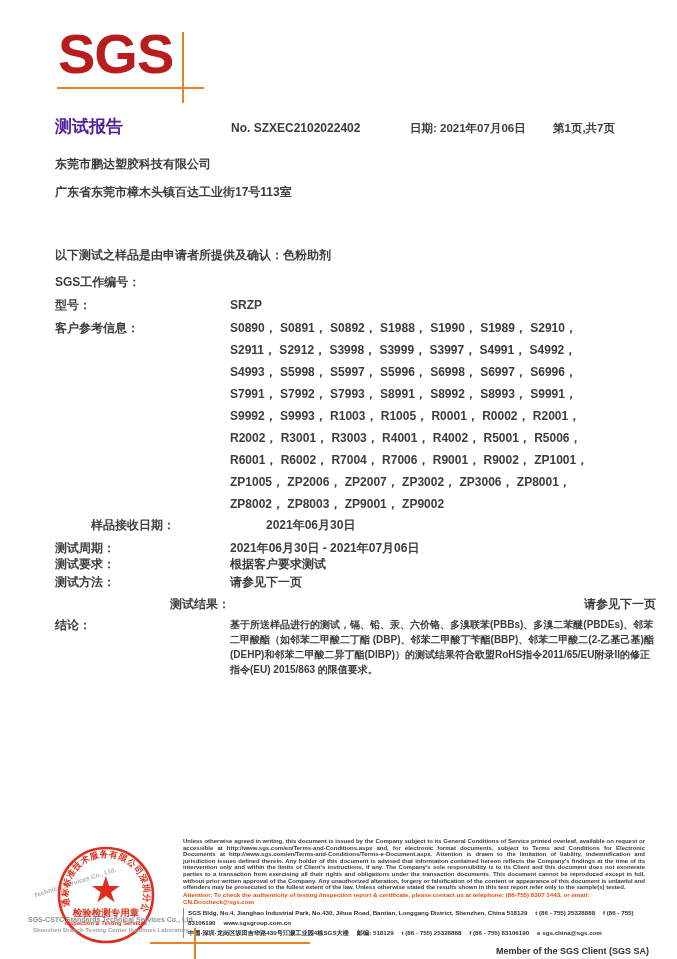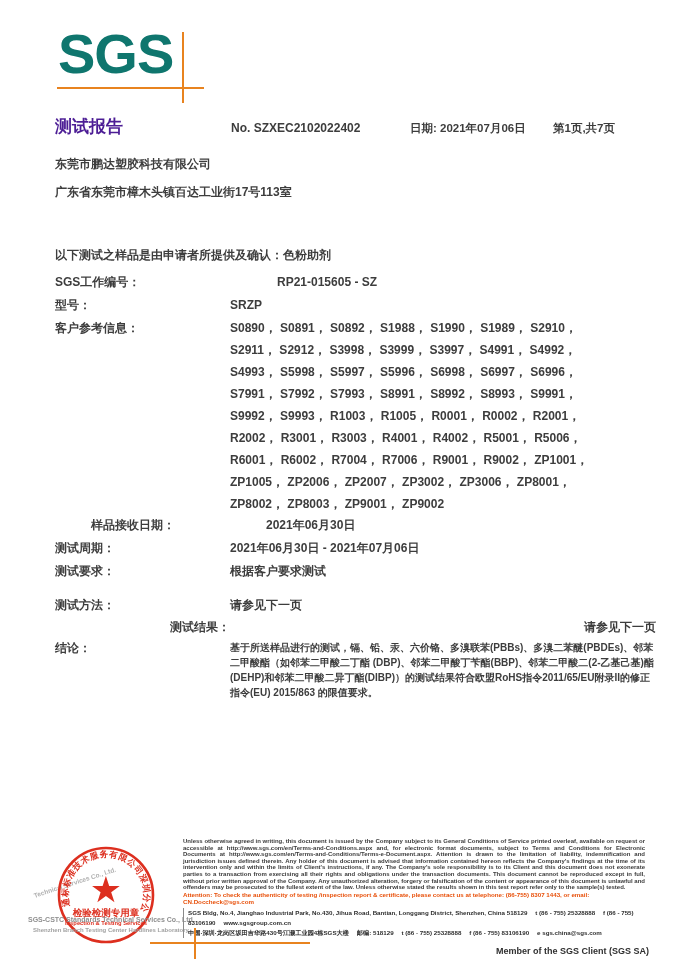--- a/index.html
+++ b/index.html
@@ -9,21 +9,21 @@
     font-family: "Liberation Sans", "DejaVu Sans", sans-serif;
     color: #3d3d3d;
     position: relative;
     overflow: hidden;
   }
   .abs { position: absolute; }
 
   
   .logo {
     left: 58px; top: 26px;
-    font-size: 56px; font-weight: 700; color: #0f766e;
+    font-size: 56px; font-weight: 700; color: #b91c1c;
     letter-spacing: -1px; line-height: 1;
   }
   .cross-h { background: #e8831f; height: 2px; }
   .cross-v { background: #e8831f; width: 2px; }
   .top-h { left: 57px; top: 87px; width: 147px; }
   .top-v { left: 182px; top: 32px; height: 71px; }
 
   
   .doc-title { left: 55px; top: 115px; font-size: 17px; font-weight: 700; color: #4c1d95; }
   .report-no { left: 231px; top: 121px; font-size: 12px; font-weight: 600; }
@@ -32,28 +32,28 @@
 
   
   .applicant { left: 55px; top: 150px; font-size: 12px; font-weight: 600; line-height: 28px; }
 
   
   .content { left: 55px; top: 247px; width: 601px; font-size: 12px; }
   .statement { font-weight: 600; line-height: 16px; }
   .row { display: flex; align-items: flex-start; line-height: 16px; }
   .row .lbl { width: 175px; flex: none; font-weight: 600; }
   .row .val { flex: 1; font-weight: 600; }
-  .r0 { margin-top: 11px; gap: 47px; }
+  .r0 { margin-top: 11px; }
   .r1 { margin-top: 7px; }
   .r2 { margin-top: 7px; justify-content: space-between; }
   .r2 .val { white-space: pre-line; line-height: 22px; margin-top: -3px; }
   .r3 { margin-top: 2px; margin-left: 36px; }
   .r4 { margin-top: 7px; }
-  .r5 { margin-top: 7px; }
-  .r6 { margin-top: 18px; }
+  .r5 { }
+  .r6 { margin-top: 2px; }
   .r7 { margin-top: 6px; text-align: right; }
   .r8 { margin-top: 5px; }
   .r8 .val { font-size: 10px; line-height: 15px; }
 
   
   .footer-right { left: 183px; top: 838px; width: 462px; }
   .legal {
     font-size: 6px; line-height: 6.6px; font-weight: 600;
     color: #3c3c3c; text-align: justify;
   }
@@ -96,21 +96,20 @@
 <div class="abs applicant">
   <div>东莞市鹏达塑胶科技有限公司</div>
   <div>广东省东莞市樟木头镇百达工业街17号113室</div>
 </div>
 
 <div class="abs content">
   <div class="statement">以下测试之样品是由申请者所提供及确认：色粉助剂</div>
 
   <div class="row r0">
     <div class="lbl">SGS工作编号：</div>
-    <div class="val">RP21-015605 - SZ</div>
   </div>
   <div class="row r1">
     <div class="lbl">型号：</div>
     <div class="val">SRZP</div>
   </div>
   <div class="row r2">
     <div class="lbl">客户参考信息：</div>
     <div class="val">S0890， S0891， S0892， S1988， S1990， S1989， S2910，
 S2911， S2912， S3998， S3999， S3997， S4991， S4992，
 S4993， S5998， S5997， S5996， S6998， S6997， S6996，

